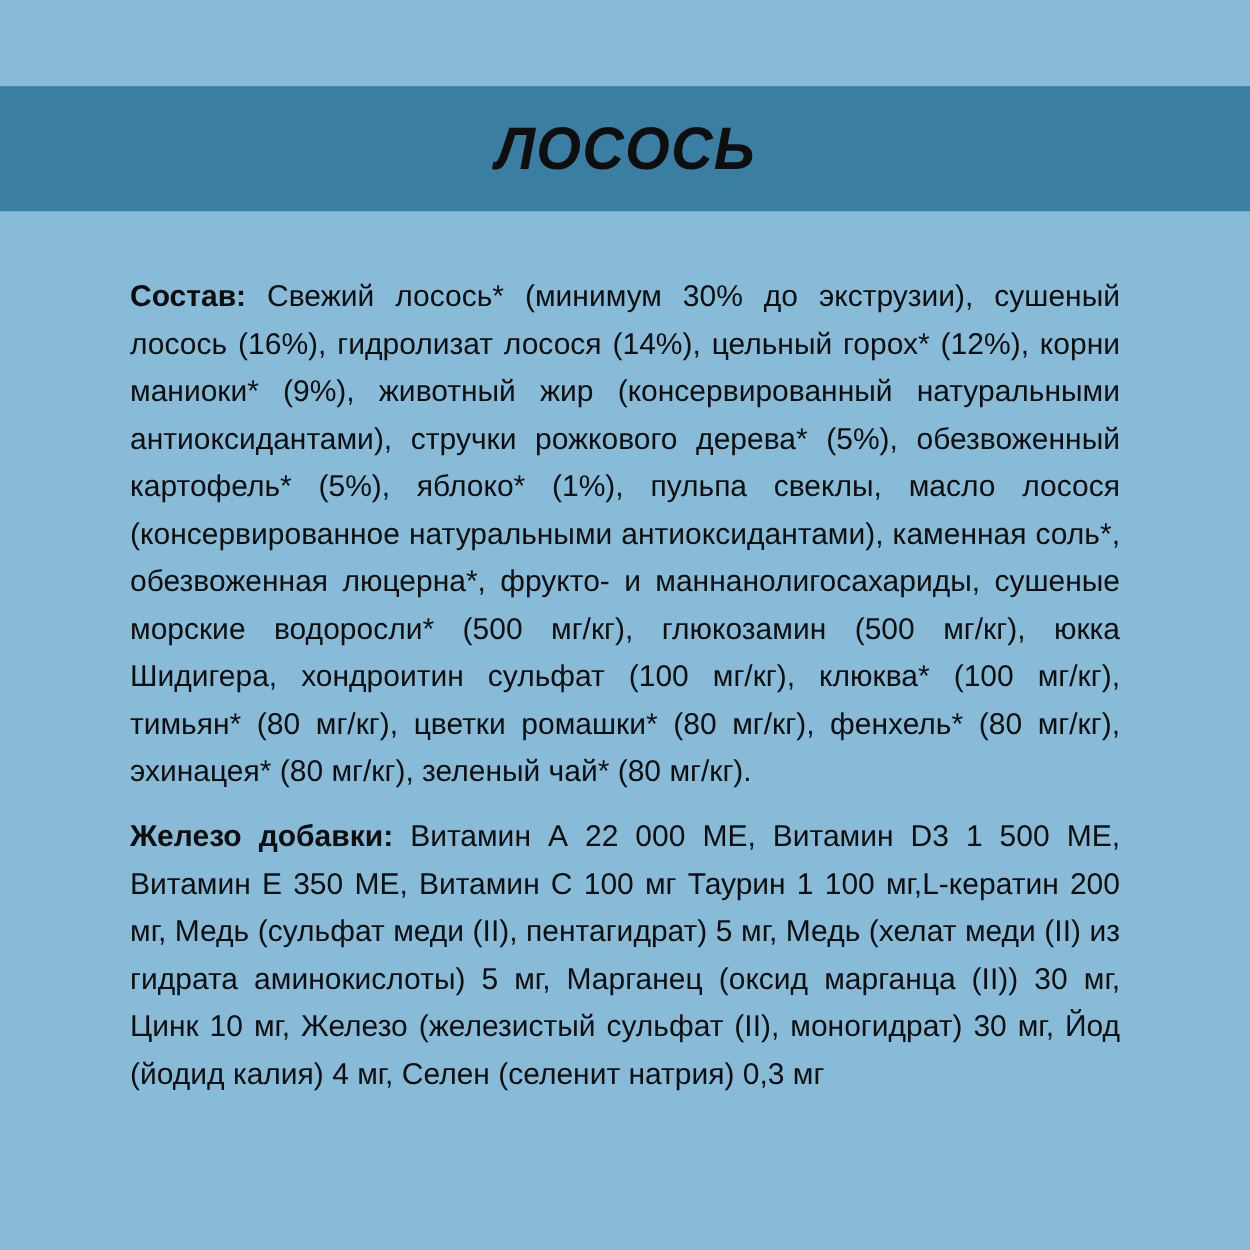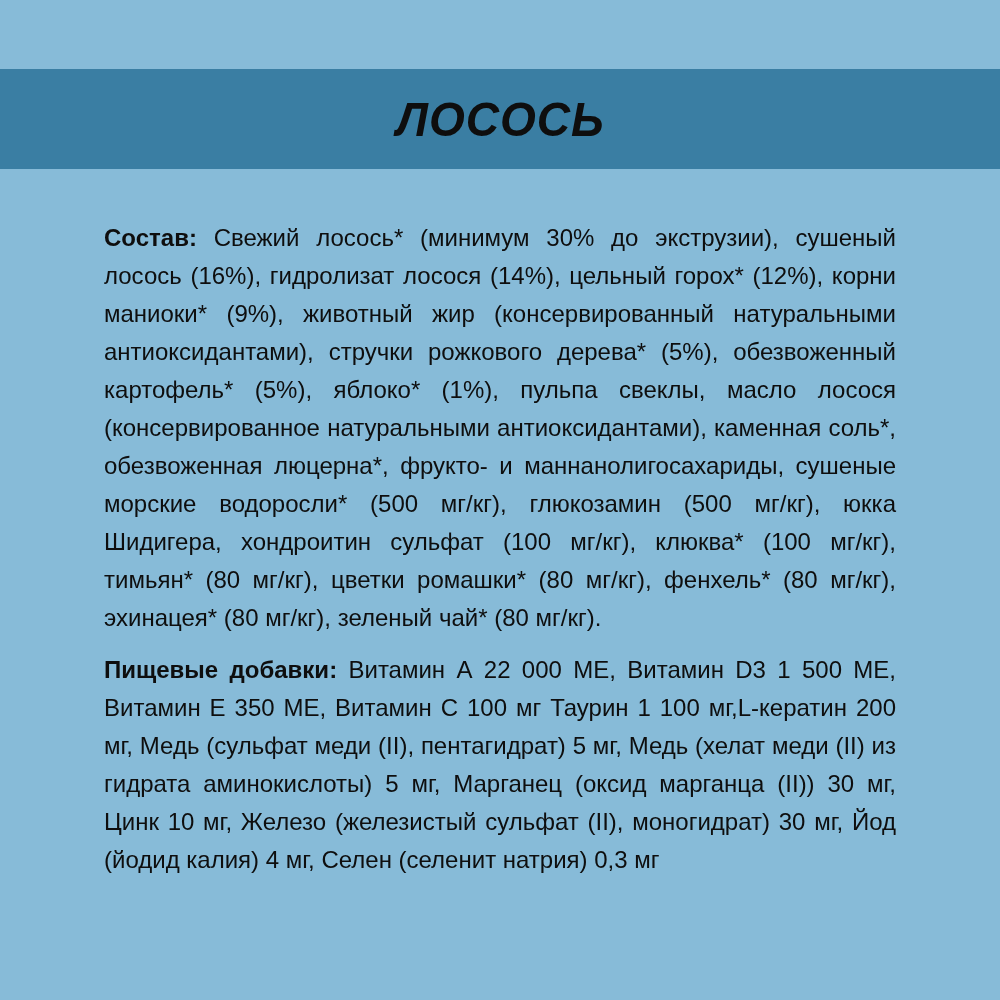--- a/index.html
+++ b/index.html
@@ -73,19 +73,19 @@
 
   <main class="content">
 
     <p class="para">
       <b>Состав:</b>
       <span>Свежий лосось* (минимум 30% до экструзии), сушеный лосось (16%), гидролизат лосося (14%), цельный горох* (12%), корни маниоки* (9%), животный жир (консервированный натуральными антиоксидантами), стручки рожкового дерева* (5%), обезвоженный картофель* (5%), яблоко* (1%), пульпа свеклы, масло лосося (консервированное натуральными антиоксидантами), каменная соль*, обезвоженная люцерна*, фрукто- и маннанолигосахариды, сушеные морские водоросли* (500 мг/кг), глюкозамин (500 мг/кг), юкка Шидигера, хондроитин сульфат (100 мг/кг), клюква* (100 мг/кг), тимьян* (80 мг/кг), цветки ромашки* (80 мг/кг), фенхель* (80 мг/кг), эхинацея* (80 мг/кг), зеленый чай* (80 мг/кг).</span>
     </p>
 
 
     <p class="para">
-      <b>Пищевые добавки:</b>
+      <b>Железо добавки:</b>
       <span>Витамин А 22 000 МЕ, Витамин D3 1 500 МЕ, Витамин Е 350 МЕ, Витамин С 100 мг Таурин 1 100 мг,L-кератин 200 мг, Медь (сульфат меди (II), пентагидрат) 5 мг, Медь (хелат меди (II) из гидрата аминокислоты) 5 мг, Марганец (оксид марганца (II)) 30 мг, Цинк 10 мг, Железо (железистый сульфат (II), моногидрат) 30 мг, Йод (йодид калия) 4 мг, Селен (селенит натрия) 0,3 мг</span>
     </p>
 
   </main>
 
 </div>
 
 </body></html>

